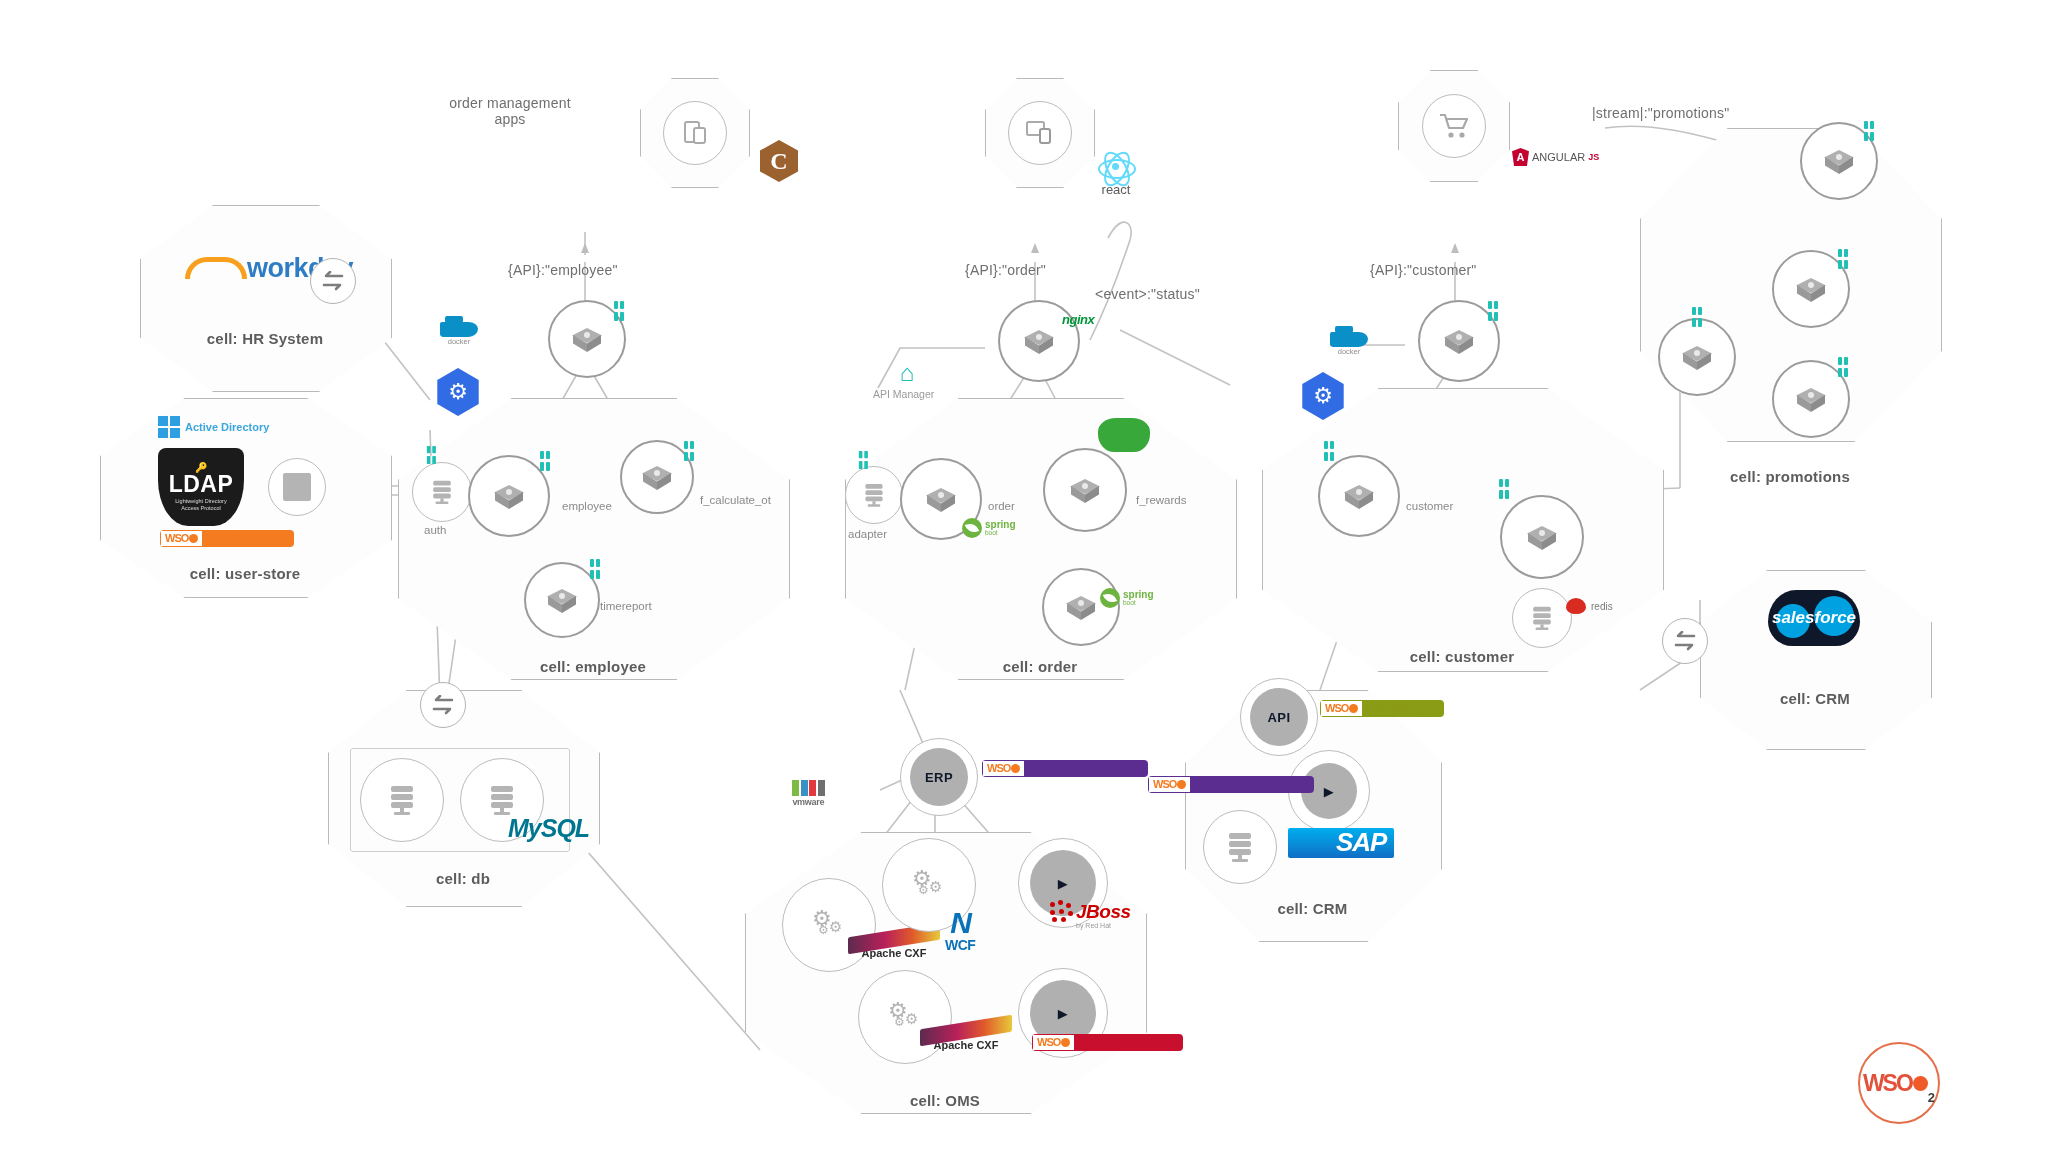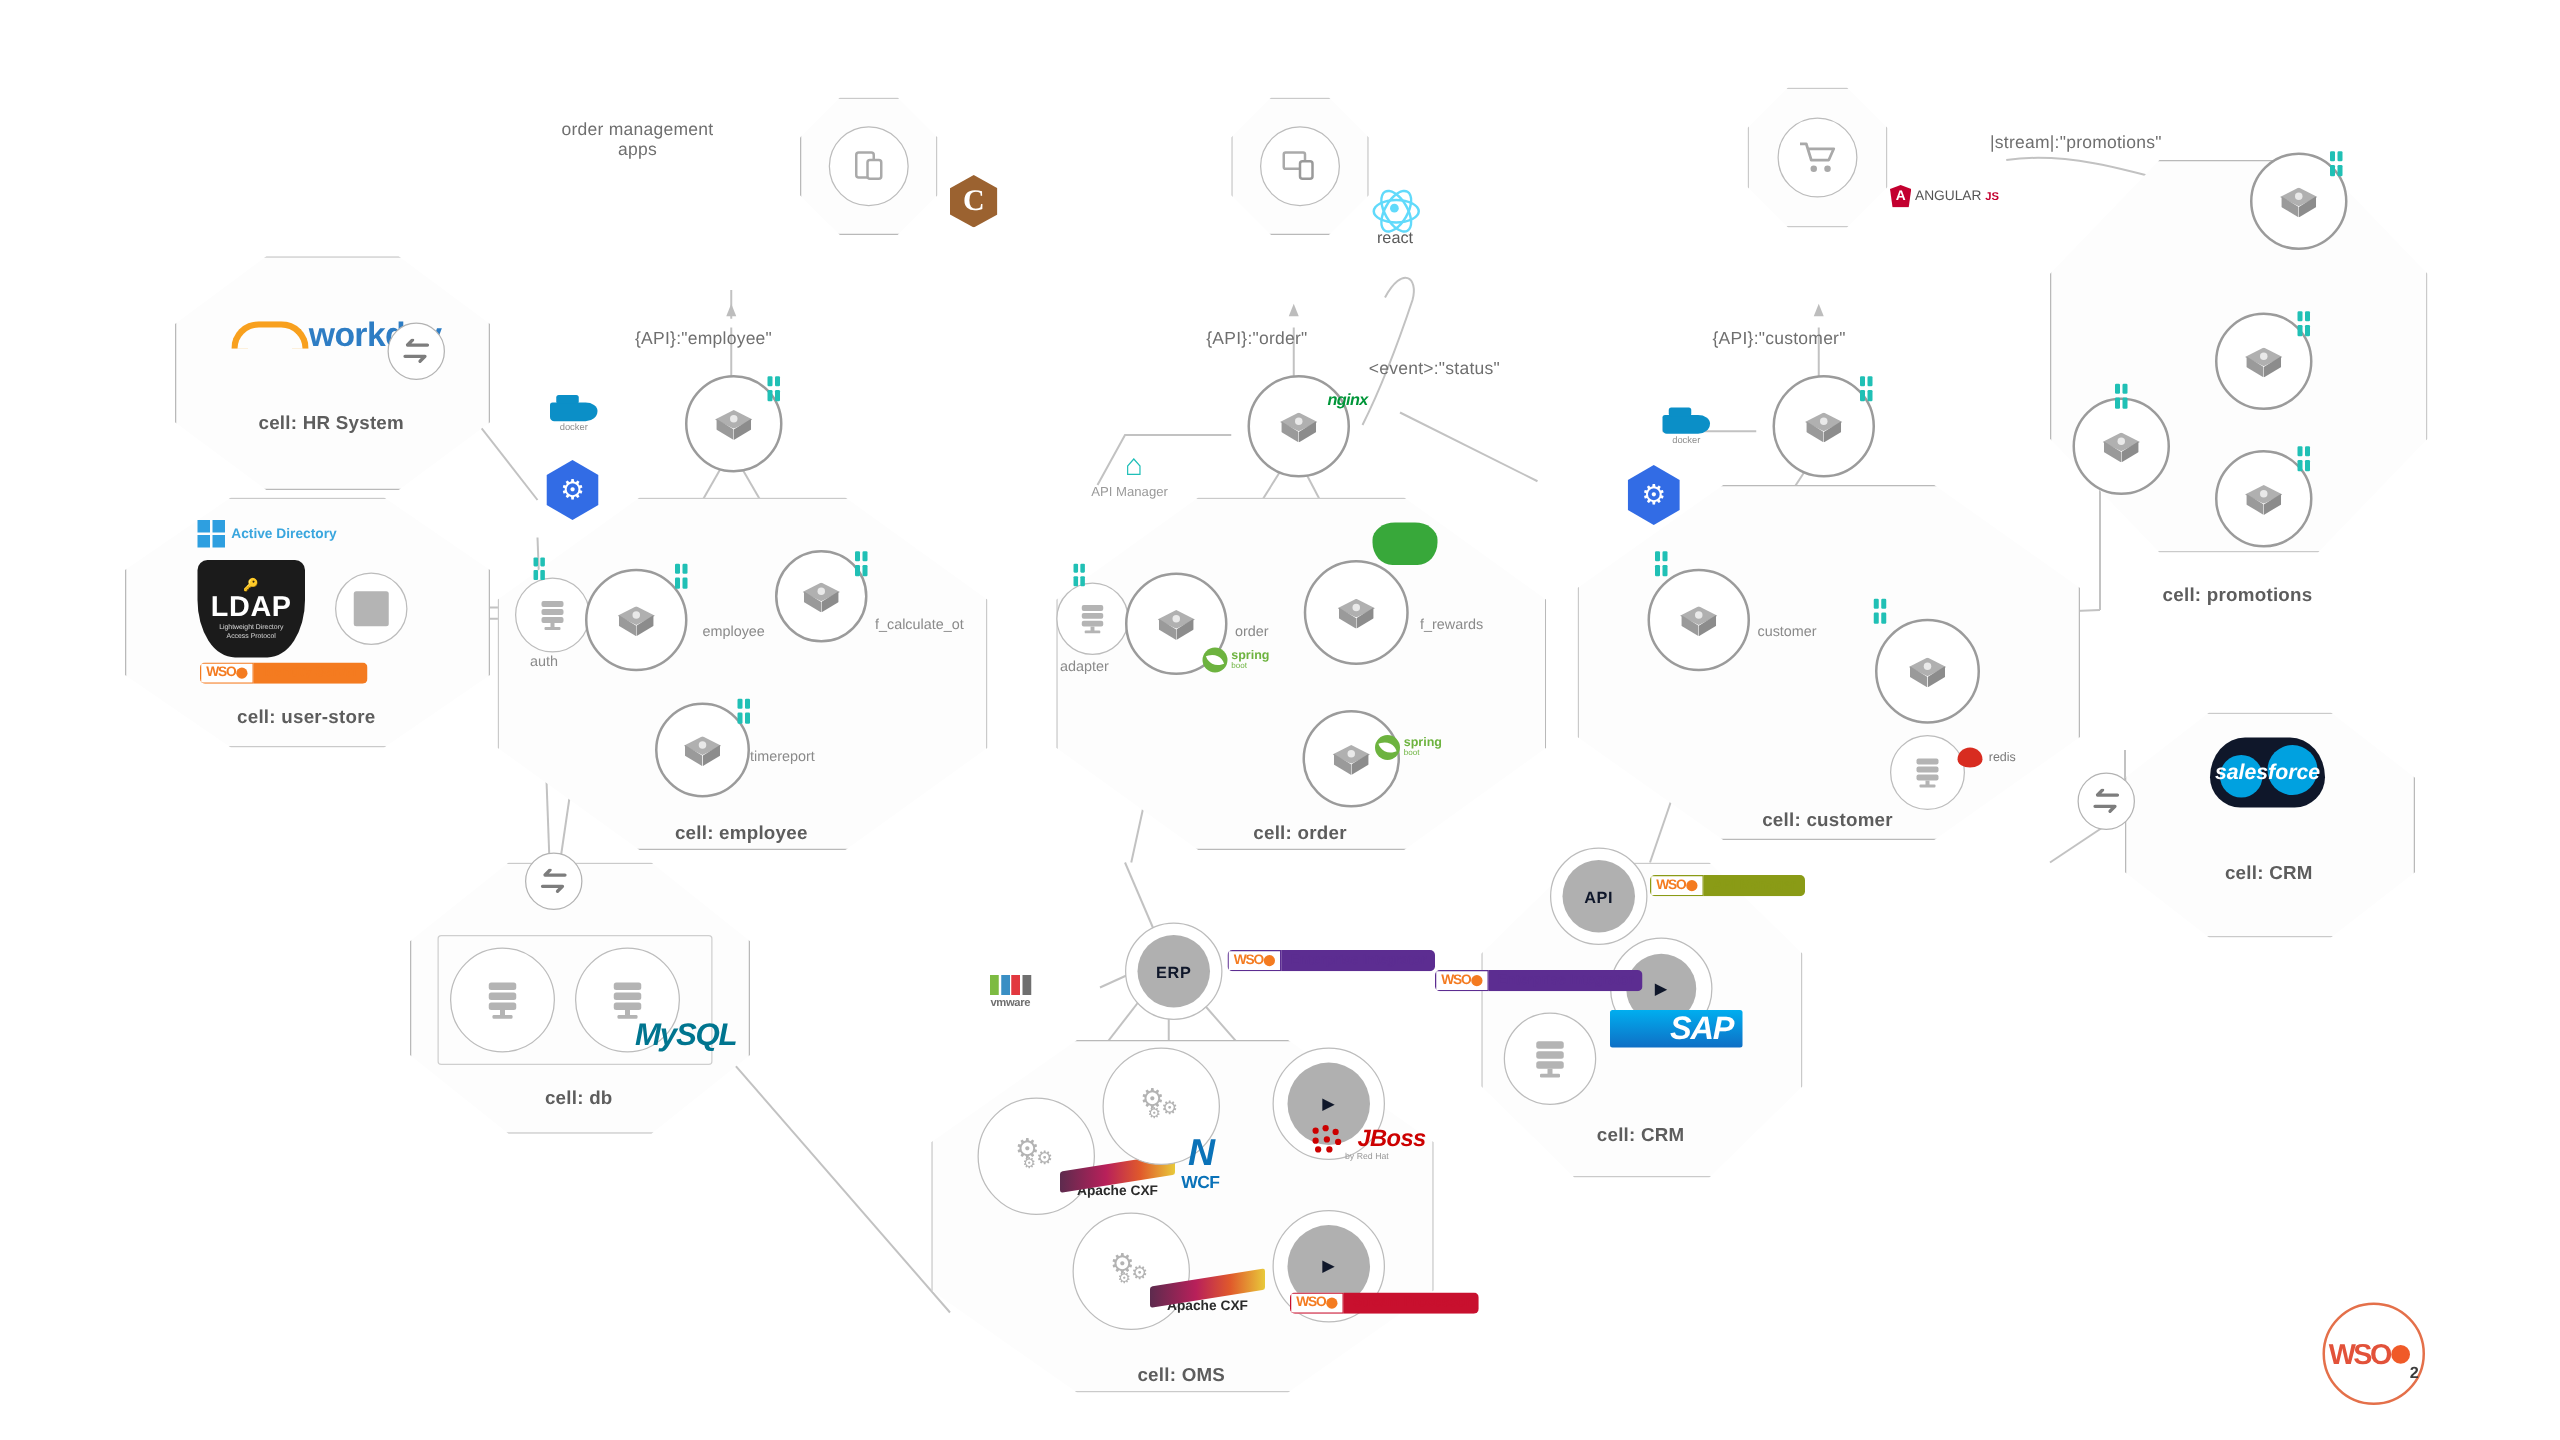--- a/index.html
+++ b/index.html
@@ -100,21 +100,21 @@
   .ldap{width:86px;height:78px;background:#1b1b1b;border-radius:8px 8px 30px 30px/8px 8px 46px 46px;
         display:flex;flex-direction:column;align-items:center;justify-content:center;color:#fff}
   .ldap .k{color:#f5c518;font-size:10px;letter-spacing:-.5px}
   .ldap .t{font-size:23px;font-weight:bold;letter-spacing:.5px;line-height:1}
   .ldap .s{font-size:5.5px;text-align:center;line-height:1.25;opacity:.82;margin-top:2px}
   .ad{display:flex;align-items:center;gap:5px}
   .ad-sq{width:22px;height:22px;display:grid;grid-template-columns:1fr 1fr;grid-template-rows:1fr 1fr;gap:2px}
   .ad-sq i{background:#2e9fe0;display:block}
   .ad-t{color:#3aa6de;font-size:11px;font-weight:bold}
   .jboss{display:flex;flex-direction:column;align-items:flex-start;line-height:1}
-  .jboss-m{display:flex;align-items:center;gap:10px}
+  .jboss-m{display:flex;align-items:center;gap:0}
   .jboss-dots{width:26px;height:22px;position:relative}
   .jboss-dots i{position:absolute;width:5px;height:5px;border-radius:50%;background:#cc0000}
   .jboss-t{color:#cc0000;font-size:19px;font-weight:bold;font-style:italic;letter-spacing:-.5px}
   .jboss-s{color:#999;font-size:7px;margin-left:26px}
   .cxf{display:flex;flex-direction:column;align-items:center;line-height:1}
   .cxf-f{width:92px;height:17px;background:linear-gradient(90deg,#5d2b4e 0%,#b8205a 40%,#e05a2b 70%,#e8c93a 100%);
          transform:skewY(-9deg);border-radius:2px}
   .cxf-t{font-size:11px;font-weight:bold;color:#2b2b2b;margin-top:1px}
   .wcf{display:flex;flex-direction:column;align-items:center;line-height:1;color:#0a72b8}
   .wcf-n{font-size:30px;font-weight:bold;font-style:italic;letter-spacing:-2px}
@@ -739,21 +739,21 @@
 
   <div class="node thin" style="left:1203px;top:810px;width:72px;height:72px;">
     <span class="dbico">
         <i></i>
         <i></i>
         <i></i>
         <u></u>
         <b></b>
       </span>
   </div>
-  <div class="sap" style="position:absolute;left:1288px;top:808px;padding-left:48px;">SAP</div>
+  <div class="sap" style="position:absolute;left:1288px;top:828px;padding-left:48px;">SAP</div>
 
   <div class="cell-label" style="left:1185px;top:900px;width:255px;">cell: CRM</div>
 
   <div class="cell" style="left:328px;top:690px;width:270px;height:215px;"></div>
   <div class="gw" style="left:420px;top:682px;">
     <svg width="22" height="20" viewBox="0 0 22 20">
       <path d="M20 5H4l4-4" fill="none" stroke="#7d7d7d" stroke-width="2.6" stroke-linecap="round" stroke-linejoin="round"></path>
       <path d="M2 14h16l-4 4" fill="none" stroke="#7d7d7d" stroke-width="2.6" stroke-linecap="round" stroke-linejoin="round"></path>
     </svg>
   </div>

